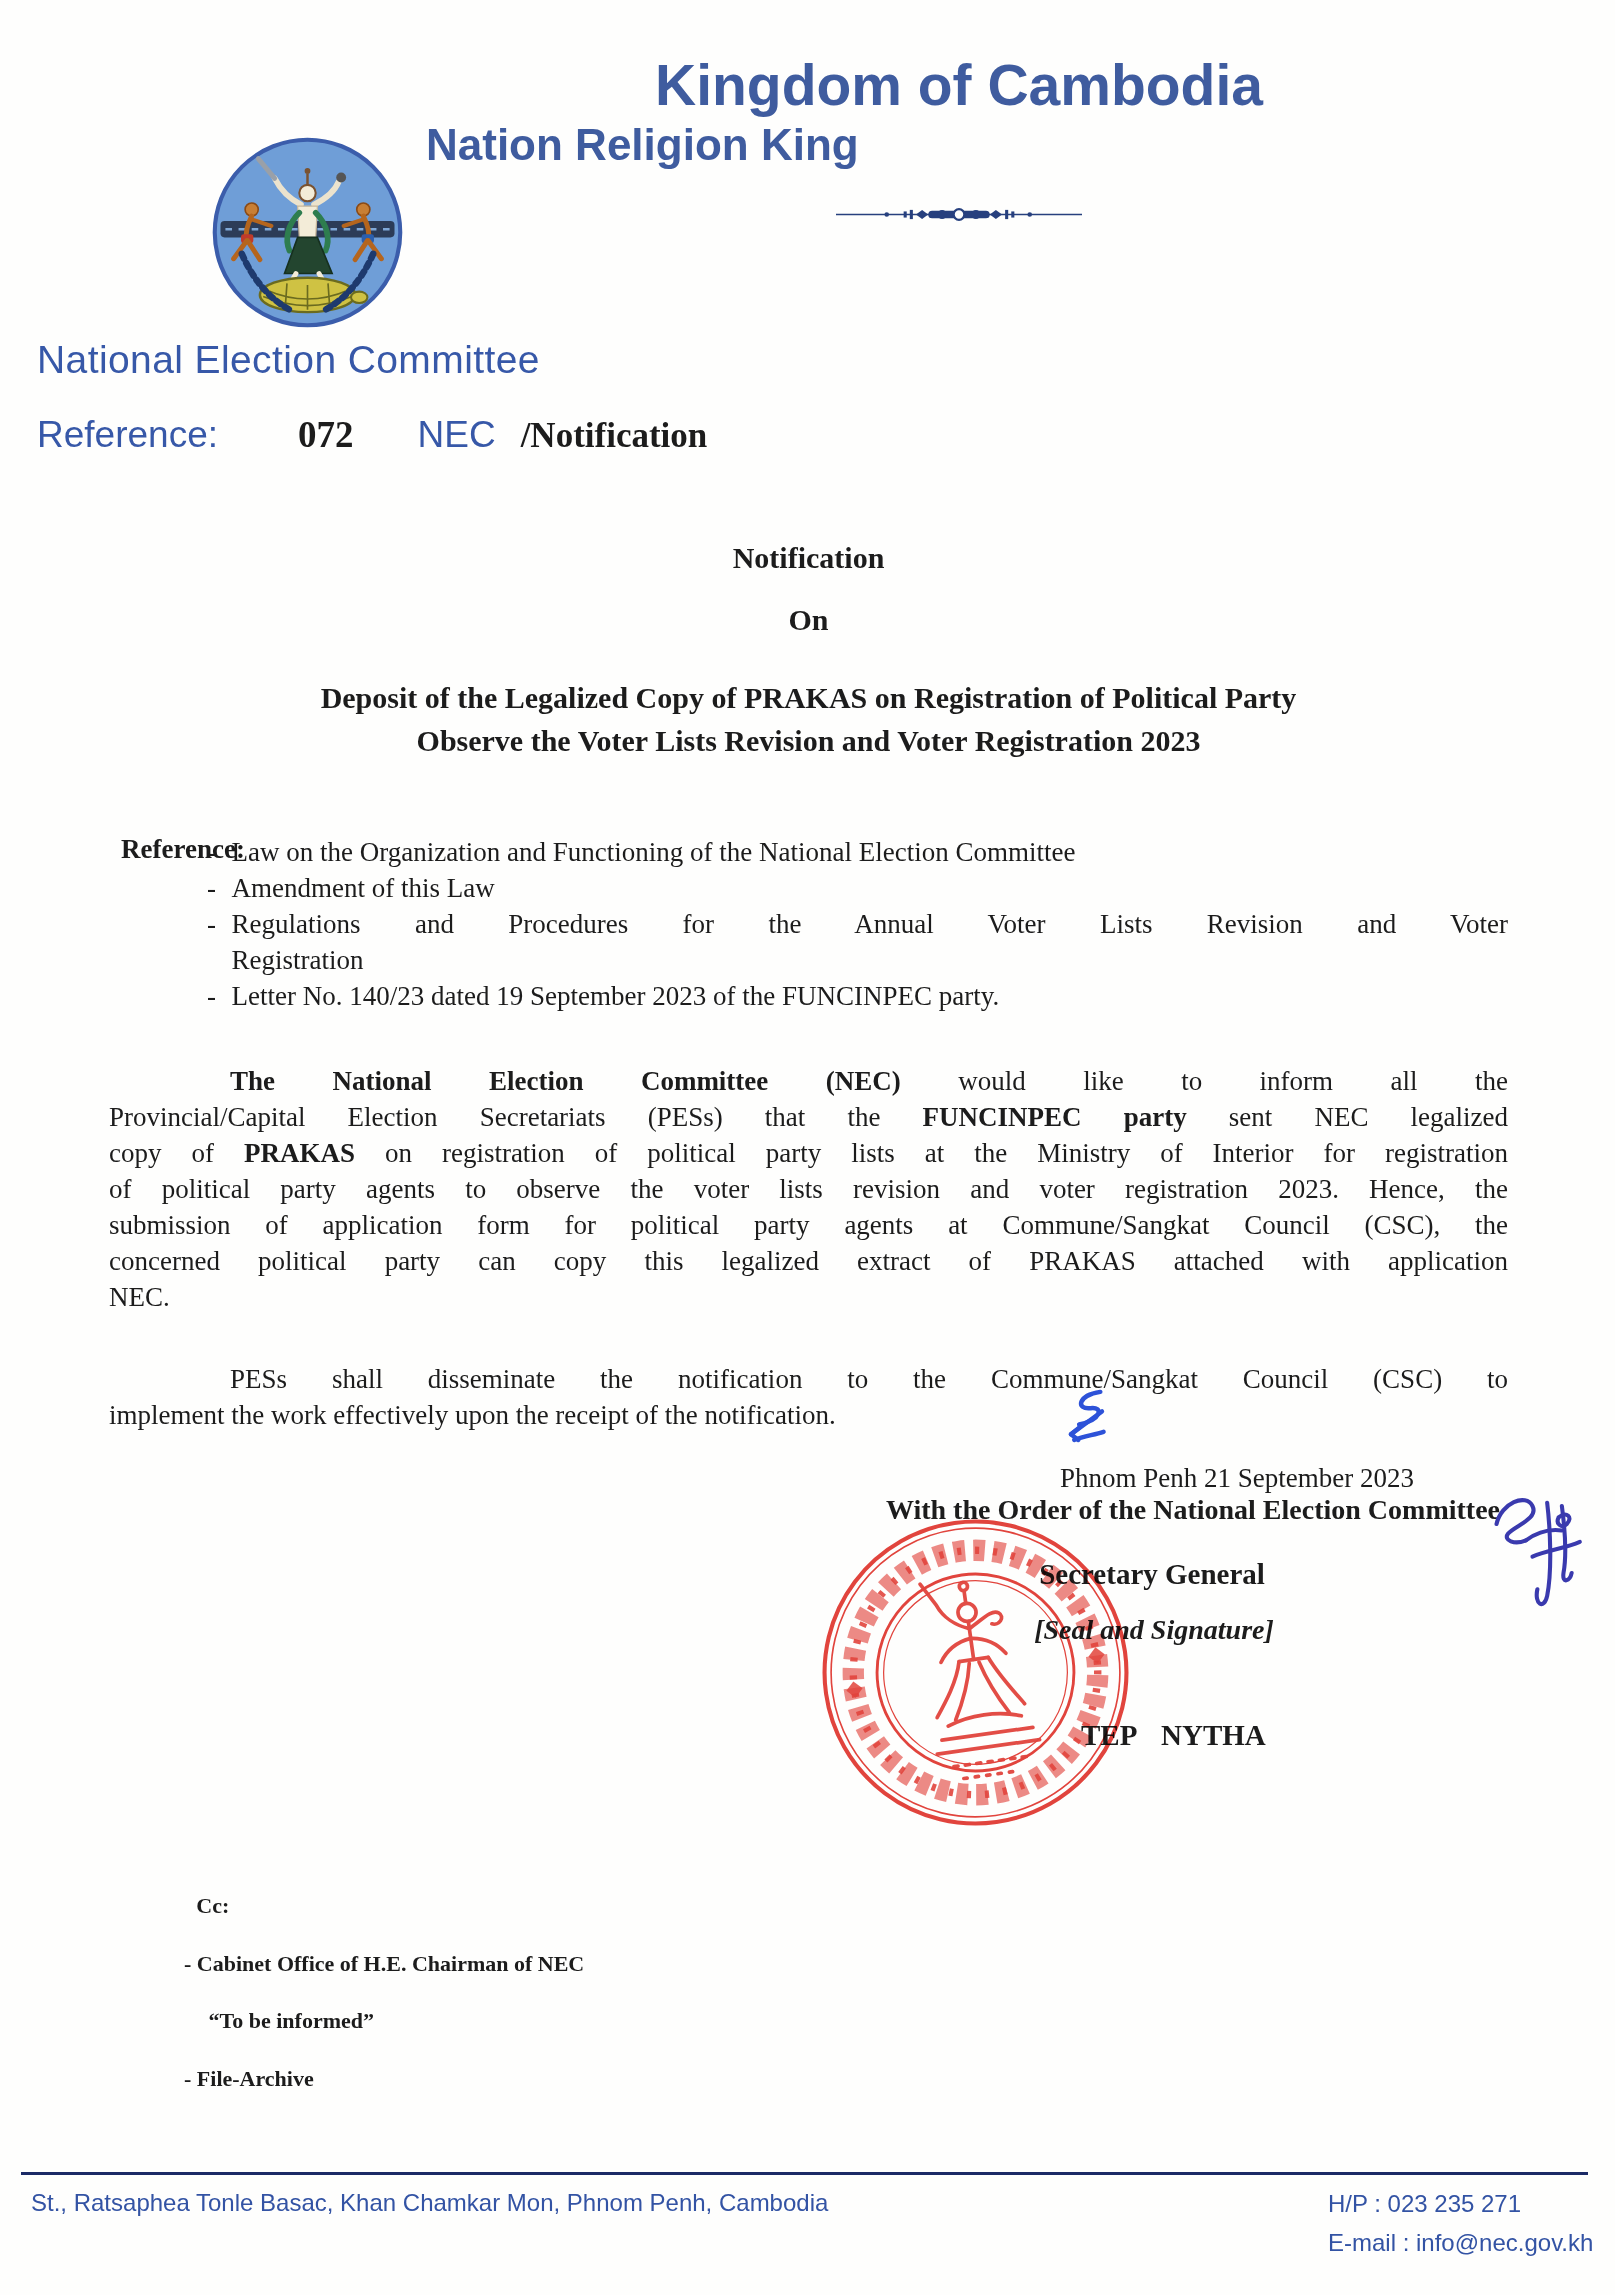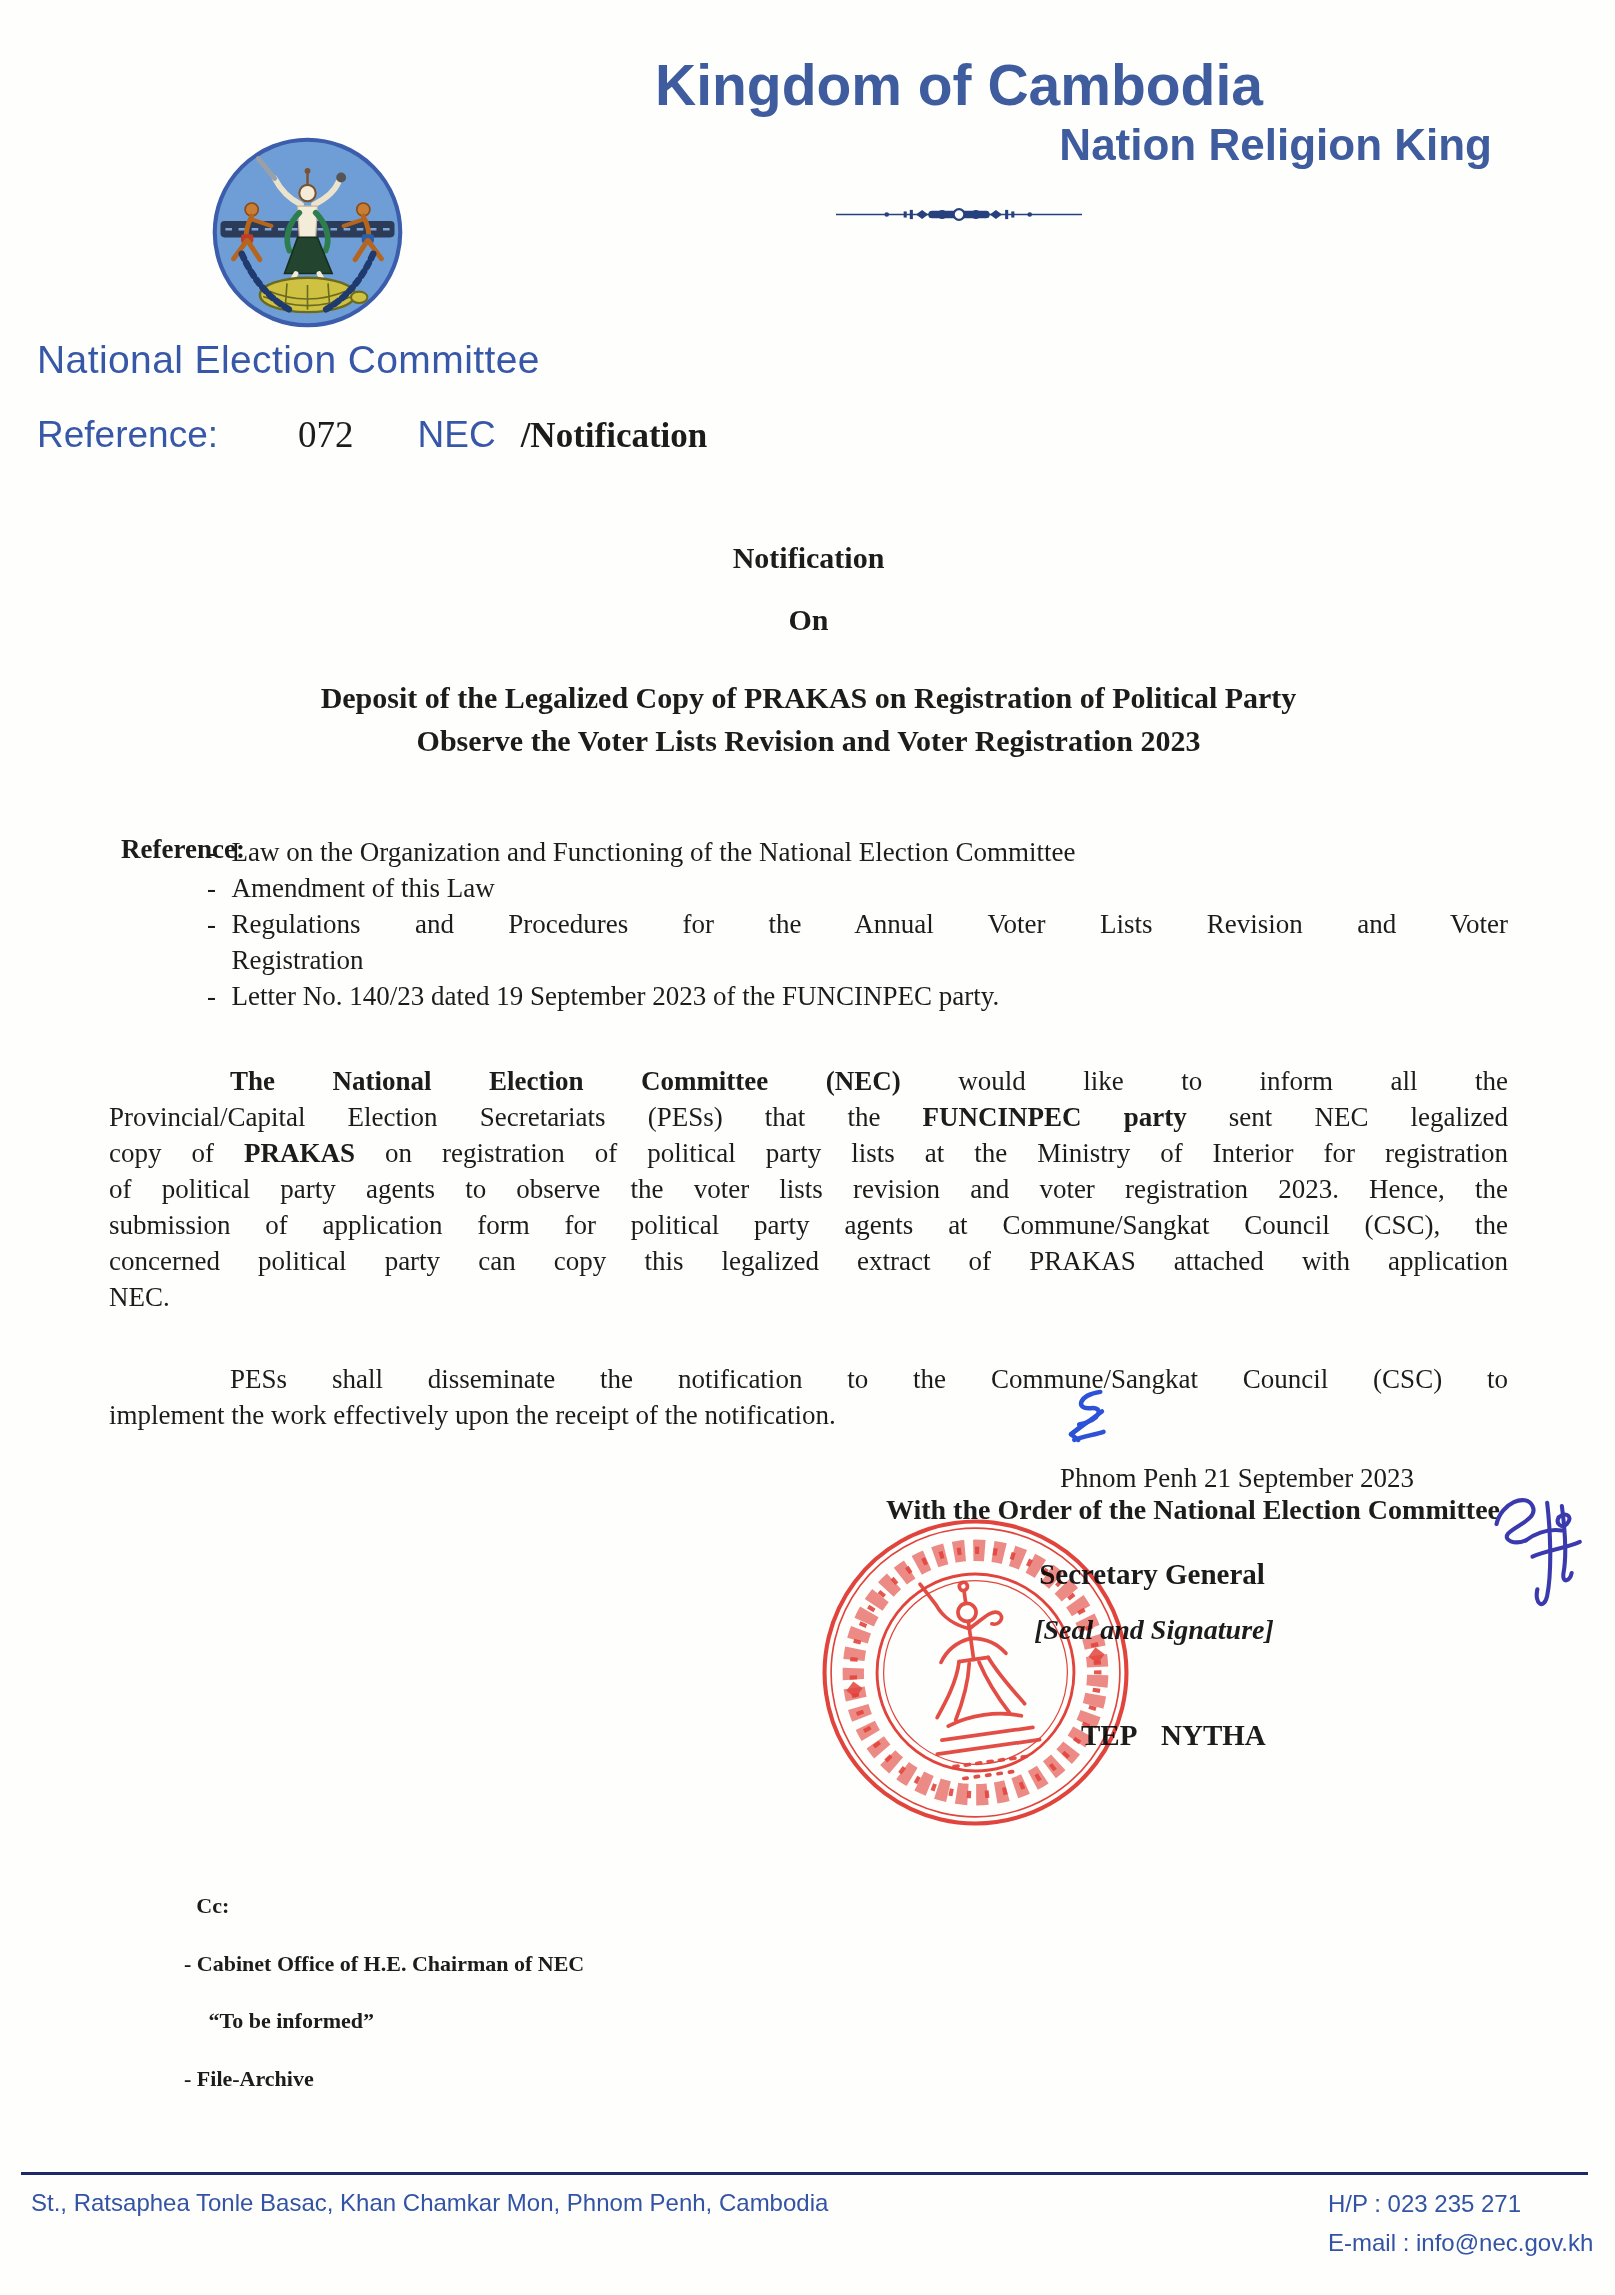--- a/index.html
+++ b/index.html
@@ -4,27 +4,27 @@
 <style>
   html,body{margin:0;padding:0;background:#e8e8e8;}
   .page{position:relative;width:1616px;height:2295px;background:#fefefdff;background:#fefefd;
         font-family:"Liberation Serif",serif;color:#1c1c1c;overflow:hidden;}
   .abs{position:absolute;}
   .sans{font-family:"Liberation Sans",sans-serif;}
   .b{font-weight:bold;}
   
   .kingdom{left:426px;top:52px;width:1066px;text-align:center;font-size:57px;font-weight:bold;
            color:#3f5c9f;letter-spacing:0px;}
-  .motto{left:426px;top:120px;width:1066px;text-align:right;font-size:44px;font-weight:bold;color:#3f5c9f;}
+  .motto{left:426px;top:120px;width:1066px;text-align:left;font-size:44px;font-weight:bold;color:#3f5c9f;}
   .divider{left:836px;top:203px;width:246px;height:23px;}
   .emblem{left:209px;top:134px;width:197px;height:197px;}
   .committee{left:37px;top:338px;font-size:39px;font-weight:500;color:#3758a8;letter-spacing:0.4px;}
   .refrow{left:37px;top:413px;display:flex;align-items:baseline;}
   .refrow .lbl{font-family:"Liberation Sans",sans-serif;font-size:37px;color:#3758a8;}
-  .refrow .num{font-size:37px;font-weight:normal;margin-left:80px;}
+  .refrow .num{font-size:37px;font-weight:bold;margin-left:80px;}
   .refrow .org{font-family:"Liberation Sans",sans-serif;font-size:37px;color:#3758a8;margin-left:64px;}
   .refrow .typ{font-size:35px;font-weight:bold;margin-left:25px;}
   
   .h-notif{left:109px;top:541px;width:1399px;text-align:center;font-size:30px;font-weight:bold;}
   .h-on{left:109px;top:603px;width:1399px;text-align:center;font-size:30px;font-weight:bold;}
   .doctitle{left:109px;top:676px;width:1399px;text-align:center;font-size:30px;font-weight:bold;line-height:43px;}
   
   .refsec-label{left:121px;top:834px;font-size:27px;font-weight:bold;}
   .refsec-items{left:207px;top:834px;width:1301px;font-size:27px;line-height:36px;}
   .refitem{display:flex;}

